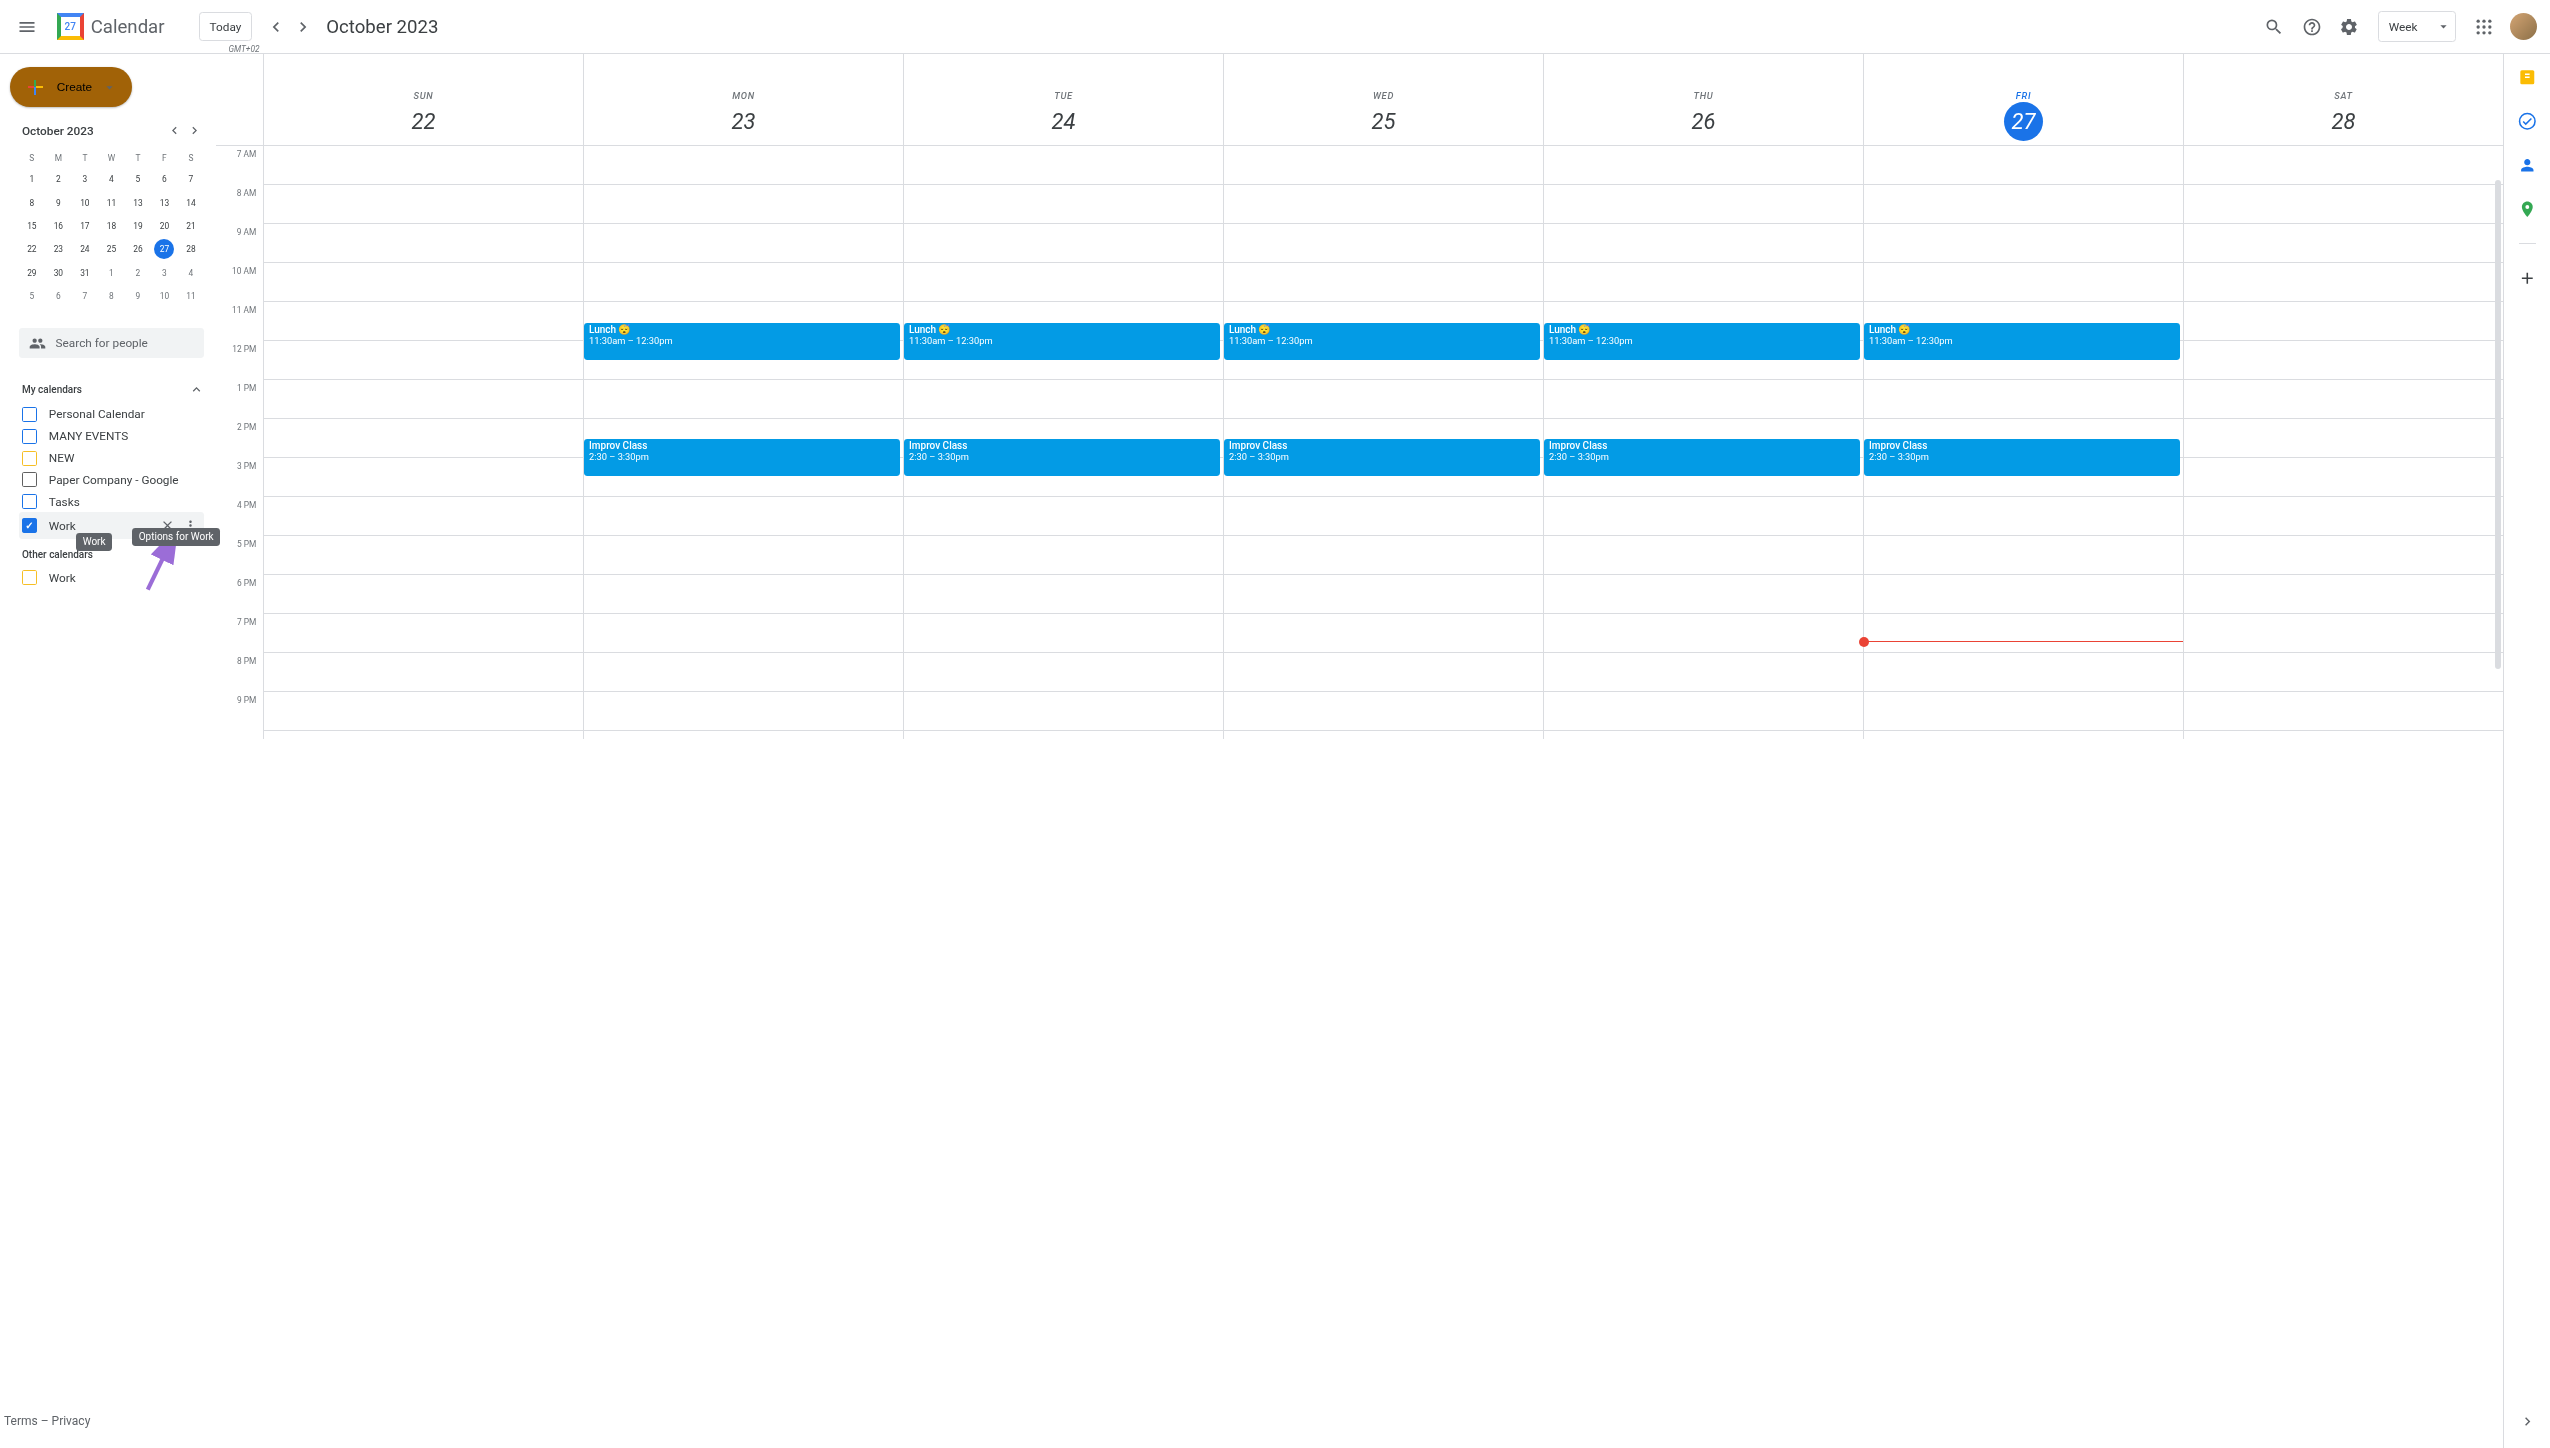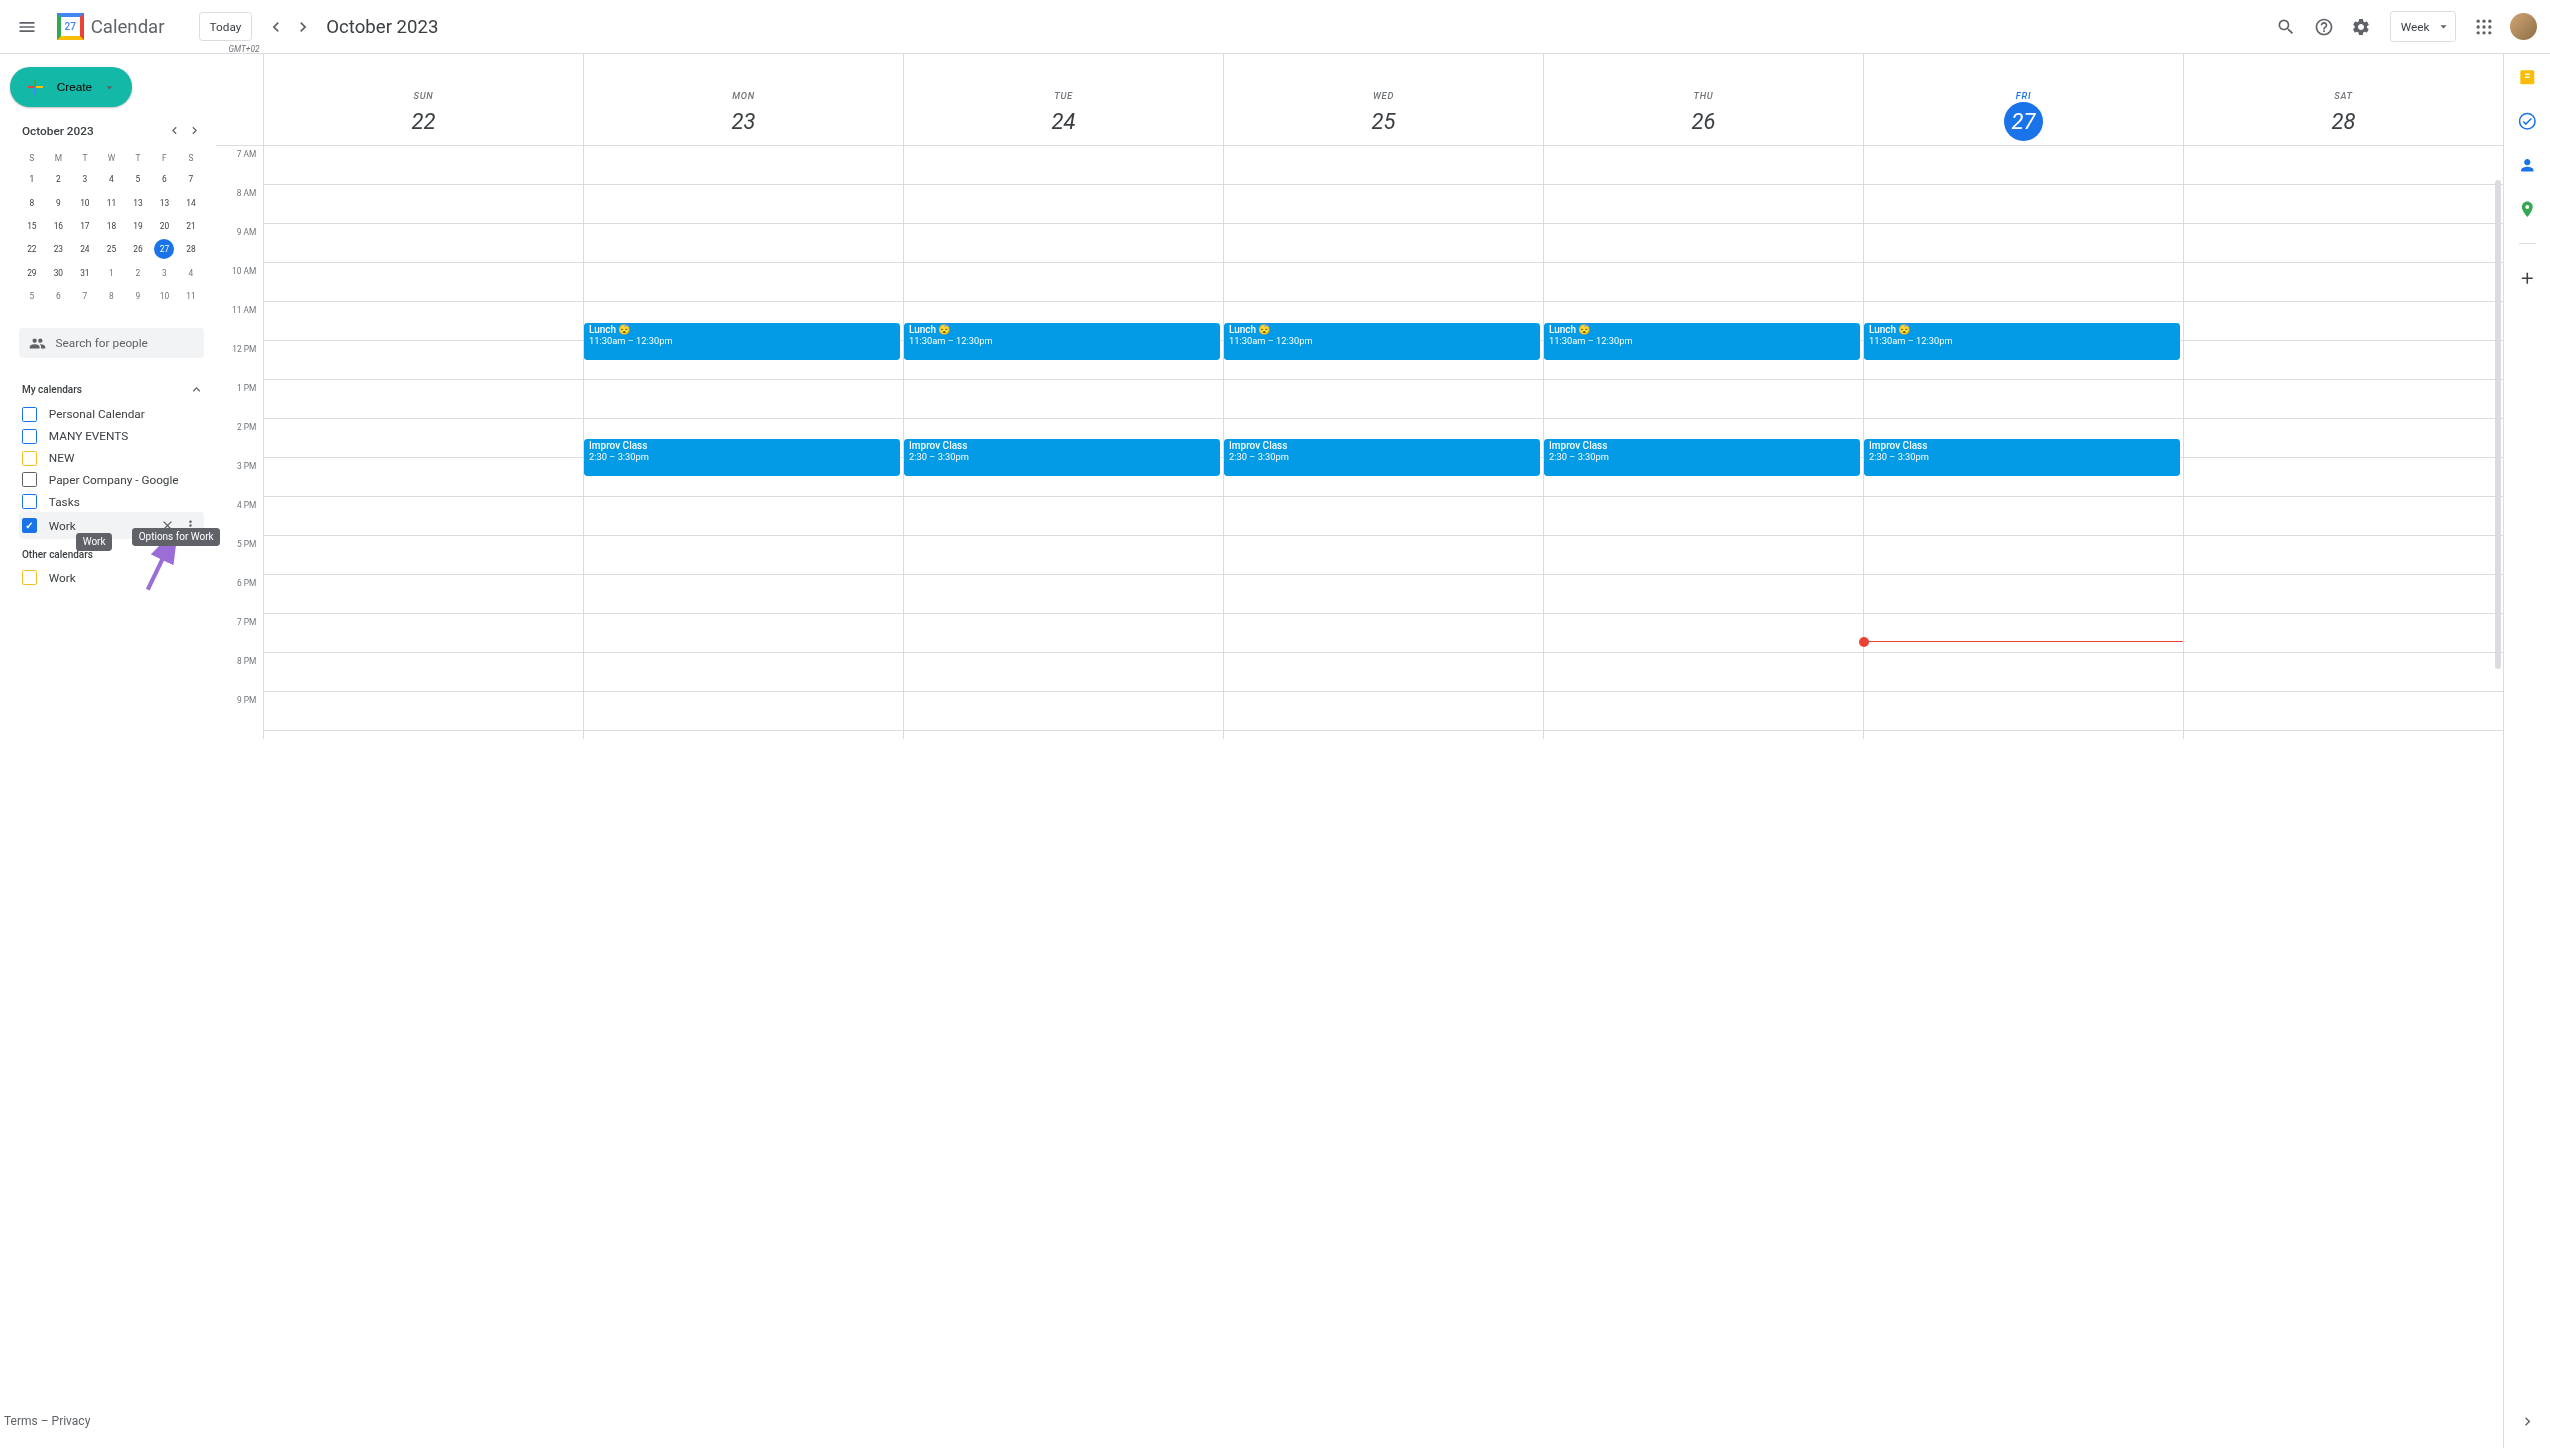--- a/index.html
+++ b/index.html
@@ -9,29 +9,29 @@
   .header { display: flex; align-items: center; height: 54px; padding: 6.7px; border-bottom: 0.8px solid #dadce0; }
   .menu-btn { width: 40px; height: 40px; display: flex; align-items: center; justify-content: center; border-radius: 50%; cursor: pointer; }
   .logo { width: 34px; height: 34px; margin: 0 3.4px 0 6.7px; position: relative; }
   .logo-box { width: 27px; height: 27px; border: 4.2px solid; border-top-color: #4285f4; border-right-color: #ea4335; border-bottom-color: #fbbc04; border-left-color: #34a853; position: absolute; top: 3.4px; left: 3.4px; display: flex; align-items: center; justify-content: center; font-size: 10px; font-weight: 500; color: #4285f4; }
   .app-name { font-size: 18.6px; color: #5f6368; margin-right: 34px; }
   .today-btn { border: 0.8px solid #dadce0; border-radius: 3.4px; padding: 6.7px 10px; font-size: 11.8px; cursor: pointer; margin-right: 10px; }
   .nav-arrow { width: 27px; height: 27px; display: flex; align-items: center; justify-content: center; border-radius: 50%; cursor: pointer; color: #5f6368; }
   .header-title { font-size: 18.6px; color: #3c4043; margin-left: 10px; }
   .header-spacer { flex: 1; }
   .header-icon { width: 34px; height: 34px; display: flex; align-items: center; justify-content: center; border-radius: 50%; cursor: pointer; color: #5f6368; margin: 0 1.7px; }
-  .view-switcher { border: 0.8px solid #dadce0; border-radius: 3.4px; padding: 6.7px 3.4px 6.7px 10px; display: flex; align-items: center; font-size: 11.8px; cursor: pointer; margin: 0 10px; }
+  .view-switcher { border: 0.8px solid #dadce0; border-radius: 3.4px; padding: 6.7px 3.4px 6.7px 10px; display: flex; align-items: center; font-size: 11.8px; cursor: pointer; margin: 0 10px; gap: 12px; }
   .avatar { width: 27px; height: 27px; border-radius: 50%; background: linear-gradient(135deg, #d4a574, #8b6f47); margin: 0 6.7px; cursor: pointer; }
   
   
   .main { display: flex; height: calc(100vh - 54px); }
   
   
   .sidebar { width: 216px; padding: 10px 0; display: flex; flex-direction: column; }
-  .create-btn { display: flex; align-items: center; background: #14b8a6; border: none; box-shadow: 0 0.8px 2.5px rgba(0,0,0,.2), 0 0.8px 1.7px rgba(0,0,0,.12); border-radius: 20px; padding: 0 15px 0 10px; height: 40px; margin: 3.4px 0 13.5px 10px; width: fit-content; cursor: pointer; }
+  .create-btn { display: flex; align-items: center; background: #a16207; border: none; box-shadow: 0 0.8px 2.5px rgba(0,0,0,.2), 0 0.8px 1.7px rgba(0,0,0,.12); border-radius: 20px; padding: 0 15px 0 10px; height: 40px; margin: 3.4px 0 13.5px 10px; width: fit-content; cursor: pointer; }
   .create-plus { width: 30px; height: 30px; position: relative; margin-right: 6.7px; }
   .create-plus::before, .create-plus::after { content: ''; position: absolute; background: #4285f4; }
   .create-plus::before { width: 15px; height: 2.5px; top: 13.5px; left: 7.6px; background: linear-gradient(90deg, #ea4335 50%, #fbbc04 50%); }
   .create-plus::after { width: 2.5px; height: 15px; left: 13.5px; top: 7.6px; background: linear-gradient(180deg, #34a853 50%, #4285f4 50%); }
   .create-label { font-size: 11.8px; font-weight: 500; }
   .create-arrow { margin-left: 10px; color: #5f6368; }
   
   
   .mini-cal { padding: 0 11.8px 13.5px 18.6px; }
   .mini-cal-header { display: flex; align-items: center; justify-content: space-between; margin-bottom: 6.7px; }

